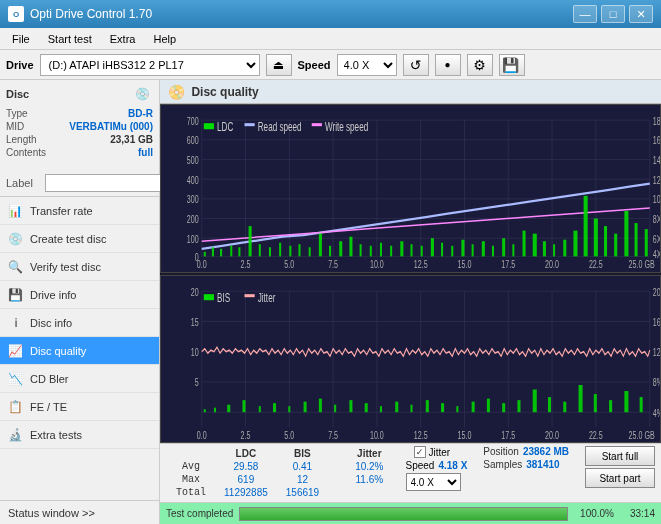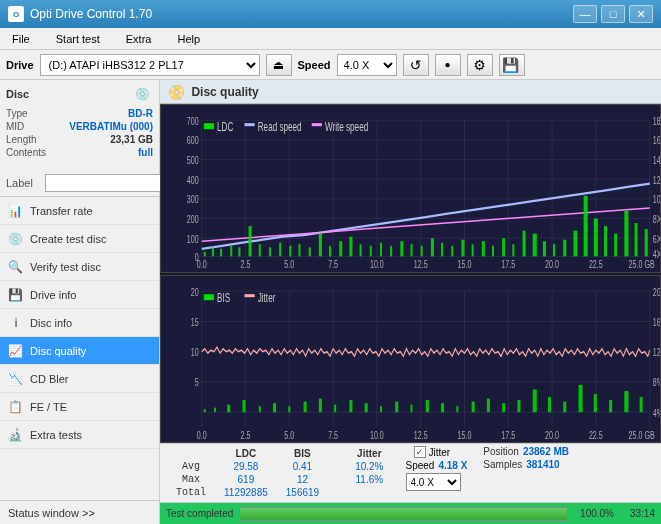--- a/index.html
+++ b/index.html
@@ -22,21 +22,21 @@
     .tb-btn { width: 24px; height: 18px; border: 1px solid rgba(255,255,255,0.5); background: rgba(255,255,255,0.2); color: white; display: flex; align-items: center; justify-content: center; font-size: 11px; cursor: pointer; border-radius: 2px; }
 
     
     .menu-bar {
       background: #f0f0f0;
       border-bottom: 1px solid #ccc;
       height: 22px;
       display: flex;
       align-items: center;
       padding: 0 4px;
-      gap: 10px;
+      gap: 2px;
     }
     .menu-item { padding: 2px 8px; cursor: pointer; font-size: 11px; }
 
     
     .drive-bar {
       background: #f0f0f0;
       border-bottom: 1px solid #ccc;
       height: 30px;
       display: flex;
       align-items: center;
@@ -213,21 +213,21 @@
       display: flex; align-items: center; justify-content: center;
     }
 
     .position-info { display: flex; flex-direction: column; gap: 2px; font-size: 10px; }
     .pos-row { display: flex; gap: 4px; align-items: center; }
     .pos-label { color: #333; }
     .pos-val { color: #0066cc; font-weight: bold; }
 
     
     .progress-area {
-      background: #22c55e;
+      background: #86efac;
       border-top: 1px solid #ccc;
       height: 22px;
       display: flex;
       align-items: center;
       padding: 0 6px;
       gap: 6px;
     }
     .progress-bar-outer {
       flex: 1;
       height: 14px;
@@ -649,20 +649,24 @@
         <div class="pos-row">
           <span class="pos-label">Position</span>
           <span class="pos-val">23862 MB</span>
         </div>
         <div class="pos-row">
           <span class="pos-label">Samples</span>
           <span class="pos-val">381410</span>
         </div>
       </div>
 
+      <div class="start-buttons">
+        <button class="start-btn">Start full</button>
+        <button class="start-btn">Start part</button>
+      </div>
     </div>
 
     <div class="progress-area">
       <span class="status-text">Test completed</span>
       <div class="progress-bar-outer">
         <div class="progress-bar-inner" style="width:100%"></div>
       </div>
       <span class="progress-label">100.0%</span>
       <span class="time-label">33:14</span>
     </div>

